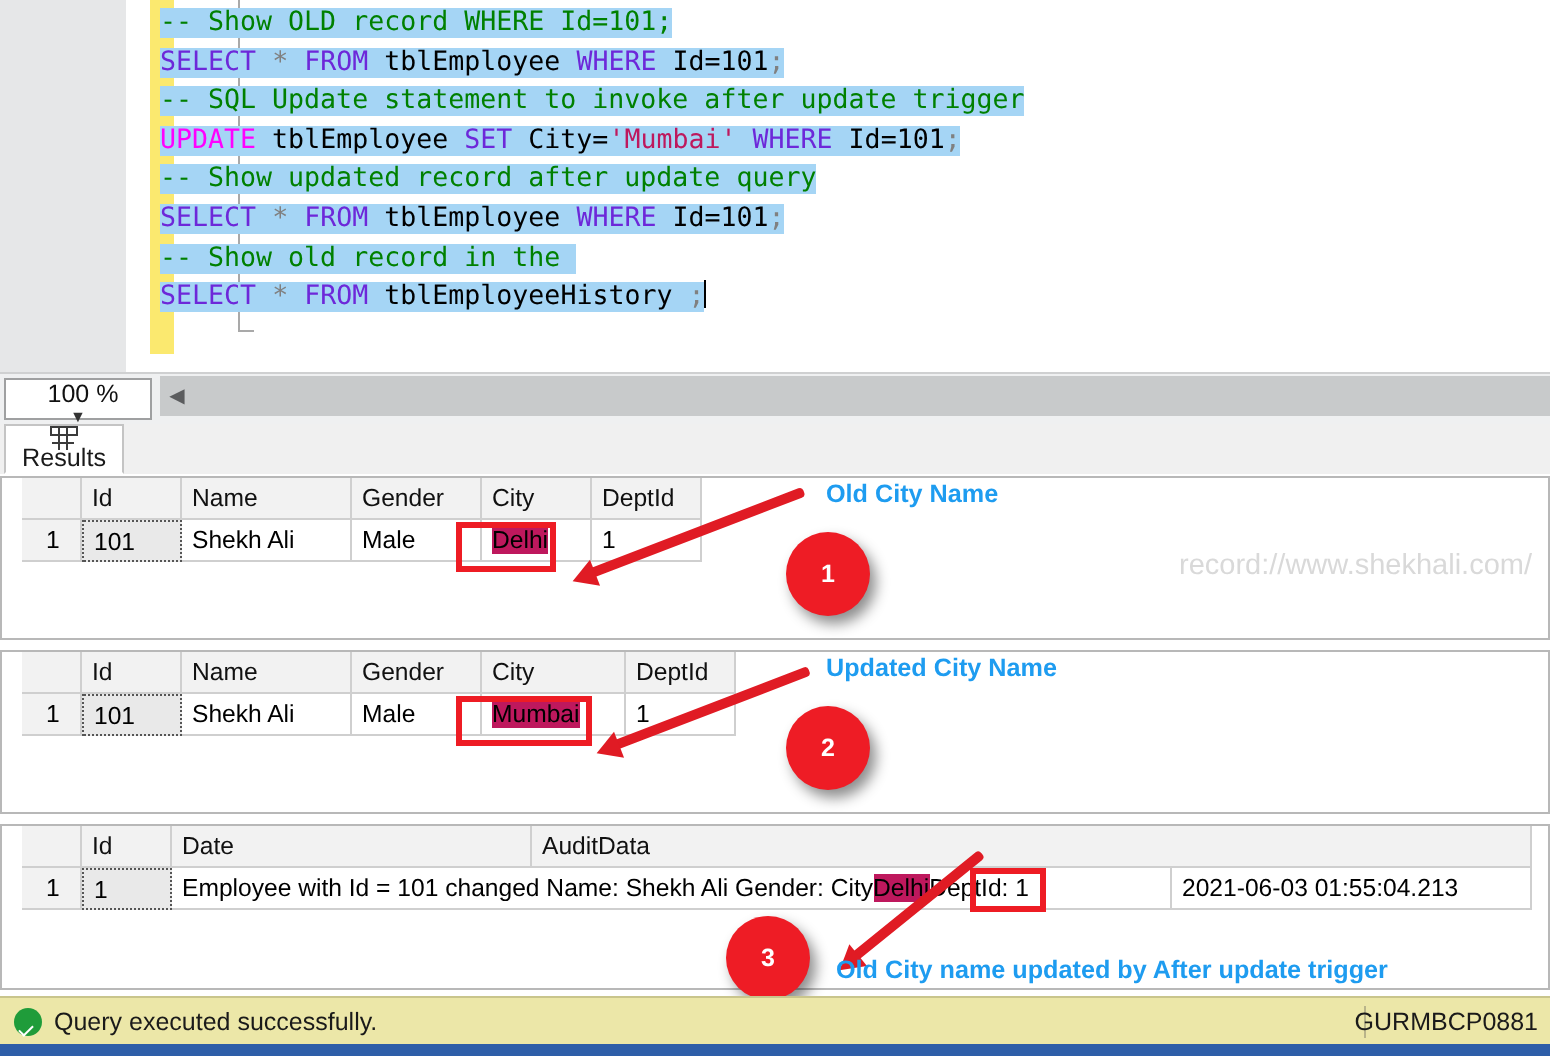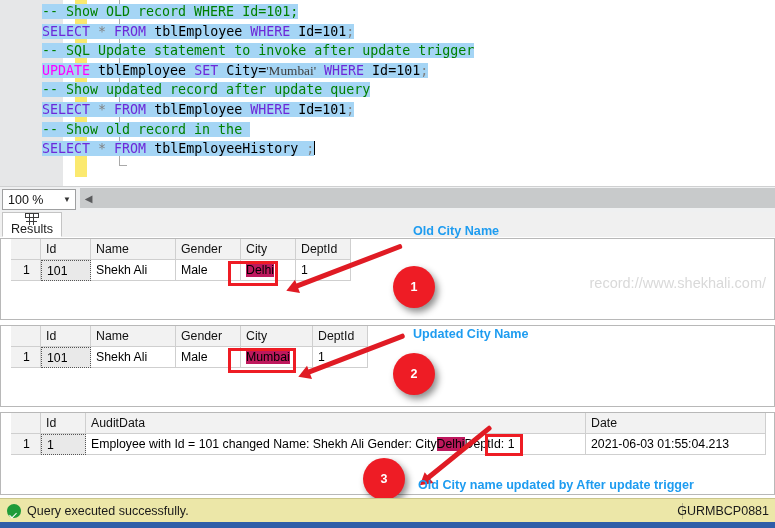--- a/index.html
+++ b/index.html
@@ -31,39 +31,39 @@
     position:absolute;left:6px;top:0;width:1px;height:166px;background:#a9a9a9;
   }
   .outline-foot{
     position:absolute;left:6px;top:165px;width:8px;height:1px;background:#a9a9a9;
   }
   .code{
     position:absolute;left:42px;top:2px;
     font-family:"DejaVu Sans Mono","Liberation Mono",monospace;
     font-size:13.3px;line-height:19.6px;white-space:pre;
   }
-  .code .ln{display:block;height:19.6px;padding-left:0;}
+  .code .ln{display:block;height:19.6px;padding-left:0;margin-left:38px;}
   .code .sel{background:#a5d5f5;}
   .t-com{color:#008000;}
   .t-kw{color:#6d28d9;}
   .t-upd{color:#ff00ff;}
-  .t-str{color:#404040;font-family:Liberation Serif, serif;}
+  .t-str{color:#be185d;}
   .t-txt{color:#000000;}
   .t-op{color:#808080;}
   .caret{display:inline-block;width:1px;height:14px;background:#000;vertical-align:-2px;}
 
   
   .zoomstrip{
     position:absolute;left:0;top:186px;width:775px;height:26px;
     background:#eff0f1;border-top:1px solid #cfd0d1;
   }
   .zoom-combo{
     position:absolute;left:2px;top:2px;width:74px;height:21px;
     background:#ffffff;border:1px solid #9fa0a1;
-    display:flex;align-items:center;box-sizing:border-box;
+    display:flex;align-items:center;box-sizing:border-box;flex-direction:column;
   }
   .zoom-combo .zval{
     font-size:12.5px;color:#111;padding-left:5px;flex:1;
   }
   .zoom-combo .zarrow{
     width:16px;text-align:center;font-size:8px;color:#333;
   }
   .hscroll{
     position:absolute;left:80px;top:1px;width:695px;height:20px;
     background:#c8cacb;
@@ -255,22 +255,22 @@
           <div class="cell" style="width: 55px;">1</div>
         </div>
       </div>
   </div>
 
   <div class="panel" id="panel3" style="top:412px;width:775px;height:83px;">
     <div class="rgrid" id="grid3">
         <div class="rrow hdr">
           <div class="cell" style="width: 30px;"></div>
           <div class="cell" style="width: 45px;">Id</div>
+          <div class="cell" style="width: 180px;">Date</div>
           <div class="cell" style="width: 500px;">AuditData</div>
-          <div class="cell" style="width: 180px;">Date</div>
         </div>
         <div class="rrow">
           <div class="cell rowhdr" style="width: 30px;">1</div>
           <div class="cell sel-cell" style="width: 45px;">1</div>
           <div class="cell" style="width: 500px;">
             <span>Employee with Id = 101 changed Name: Shekh Ali Gender:  City </span>
             <span class="hl">Delhi</span>
             <span> DeptId: 1</span>
           </div>
           <div class="cell" style="width: 180px;">2021-06-03 01:55:04.213</div>
@@ -288,21 +288,21 @@
   </div>
   <div class="arrow" style="left:300px;top:373px;width:112px;transform:rotate(-21deg);">
     <div class="head"></div>
       <div class="shaft" style="margin-left:8px;width:104px;"></div>
   </div>
   <div class="arrow" style="left:421px;top:481px;width:90px;transform:rotate(-39deg);">
     <div class="head"></div>
       <div class="shaft" style="margin-left:8px;width:82px;"></div>
   </div>
 
-  <div class="ann-label" style="left:413px;top:224px;">Old City Name</div>
+  <div class="ann-label" style="left:413px;top:240px;">Old City Name</div>
   <div class="ann-label" style="left:413px;top:327px;">Updated City Name</div>
   <div class="ann-label" style="left:418px;top:478px;">Old City name updated by After update trigger</div>
 
   <div class="circle" style="left:393px;top:266px;">1</div>
   <div class="circle" style="left:393px;top:353px;">2</div>
   <div class="circle" style="left:363px;top:458px;">3</div>
 
   <div class="statusbar">
     <div class="status-ico"></div>
     <div class="status-text">Query executed successfully.</div>

